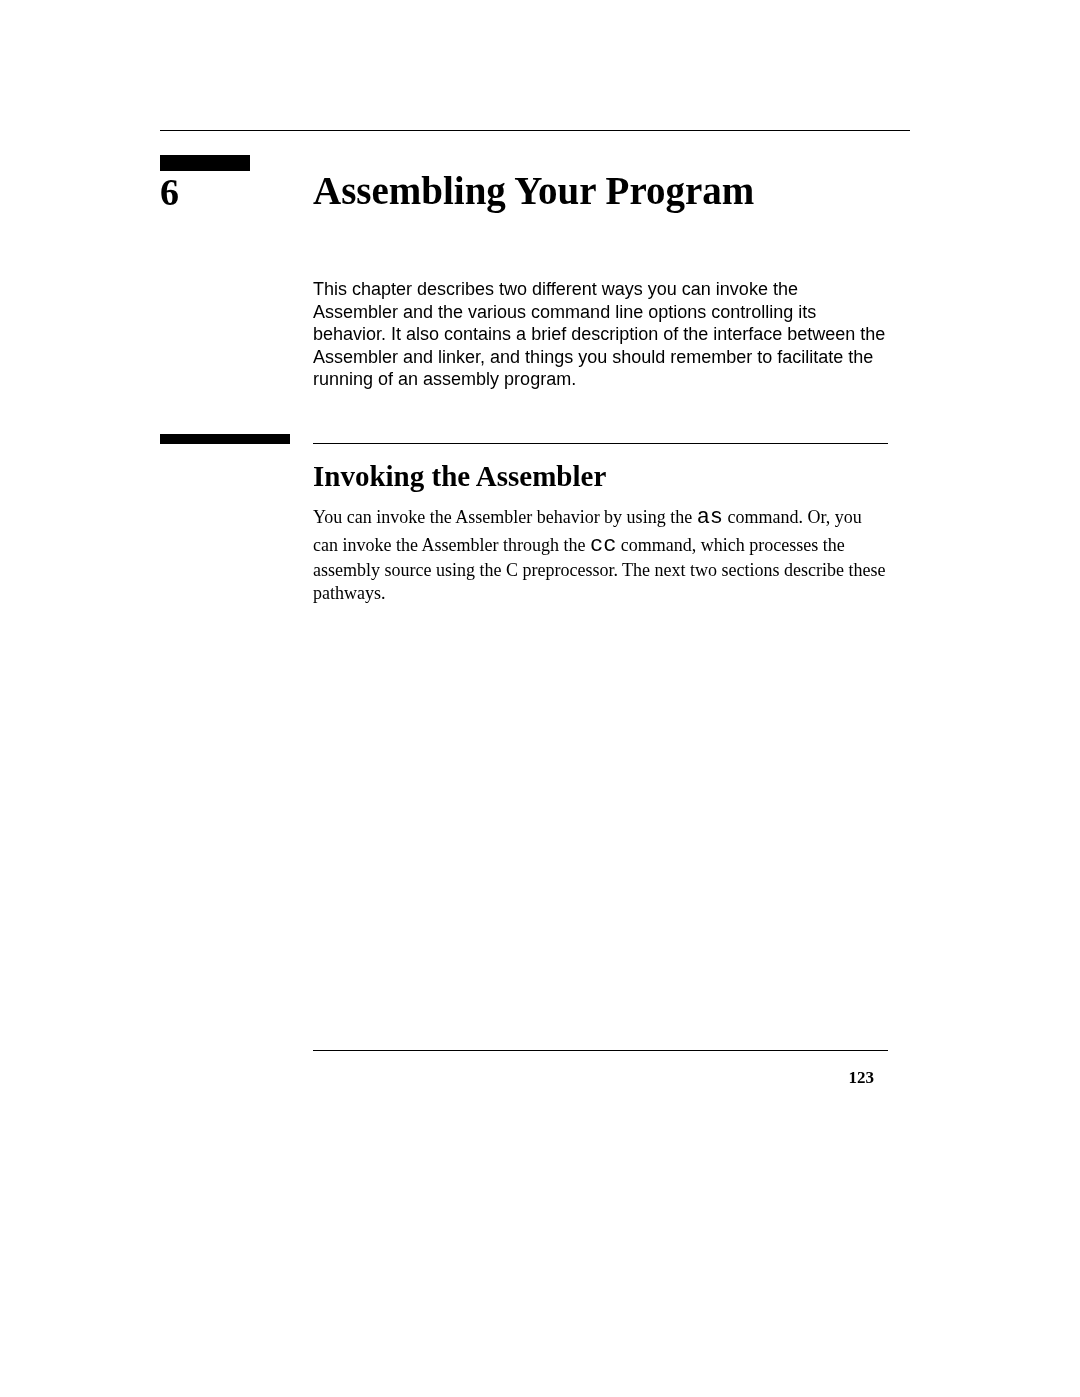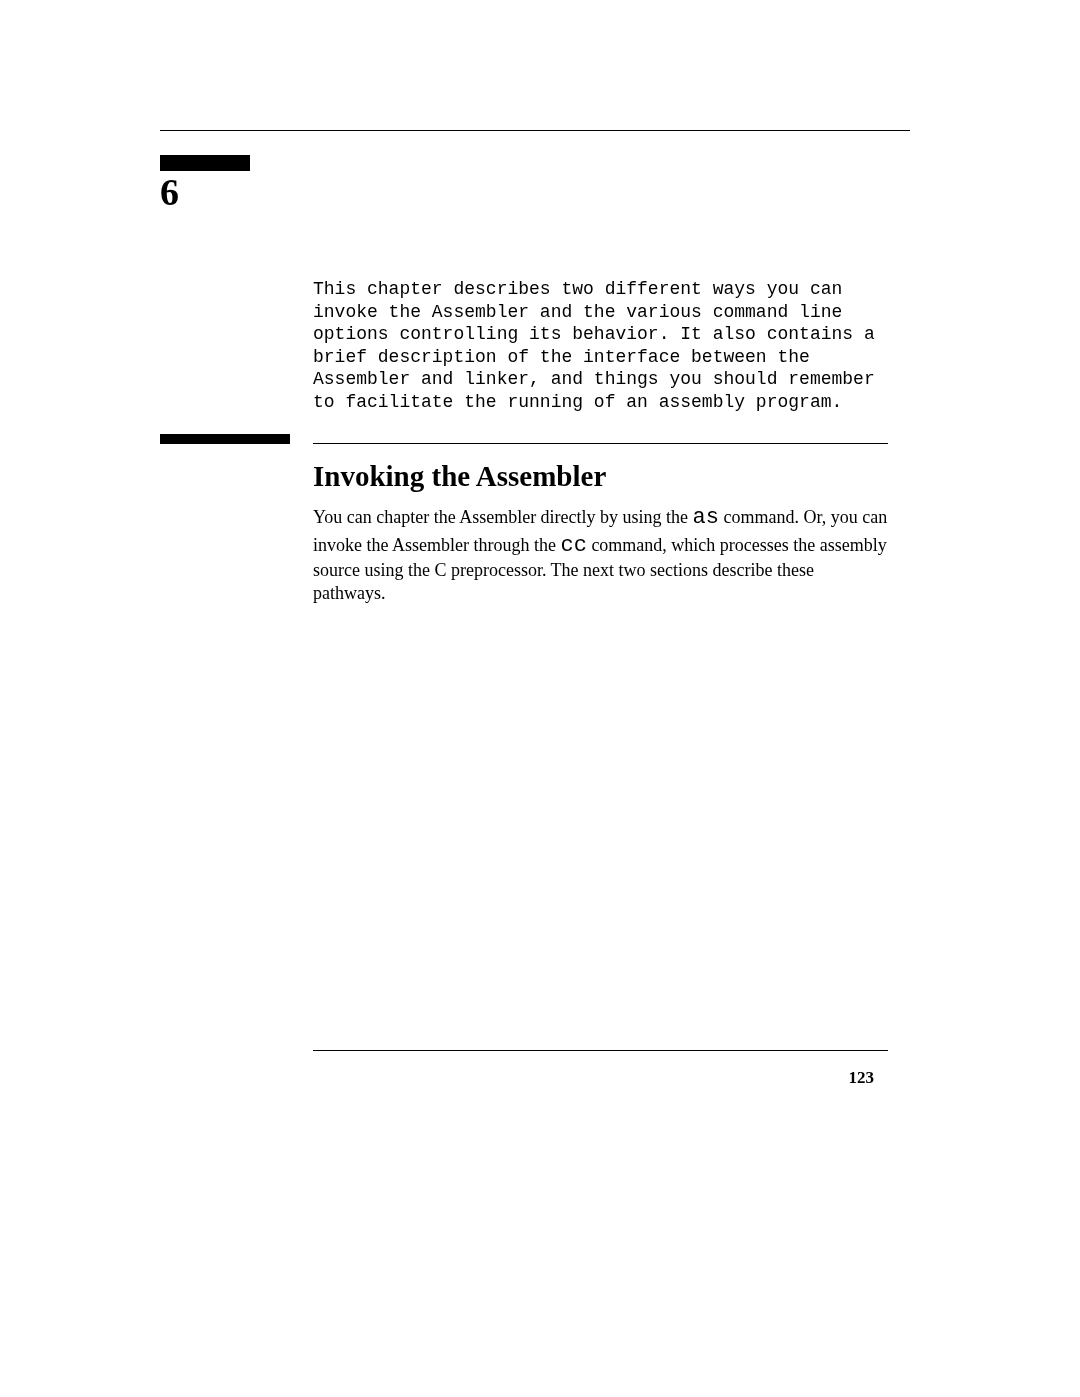--- a/index.html
+++ b/index.html
@@ -53,21 +53,21 @@
       font-weight: bold;
       font-family: 'Century Schoolbook', 'New Century Schoolbook', Georgia, serif;
     }
     .intro-paragraph {
       position: absolute;
       top: 278px;
       left: 153px;
       width: 573px;
       font-size: 18px;
       line-height: 1.25;
-      font-family: Liberation Mono, monospace;
+      font-family: Liberation Sans, sans-serif;
     }
     .section-bar {
       position: absolute;
       top: 434px;
       left: 0;
       width: 130px;
       height: 10px;
       background: #000;
     }
     .section-rule {
@@ -117,28 +117,29 @@
 </head>
 <body>
 
 <div class="page-container">
   <div class="top-rule"></div>
 
   <div class="chapter-bar"></div>
 
   <div class="chapter-number">6</div>
 
+  <div class="chapter-title">Assembling Your Program</div>
 
   <div class="intro-paragraph">This chapter describes two different ways you can invoke the Assembler and the various command line options controlling its behavior. It also contains a brief description of the interface between the Assembler and linker, and things you should remember to facilitate the running of an assembly program.</div>
 
   <div class="section-bar"></div>
   <div class="section-rule"></div>
 
   <div class="section-title">Invoking the Assembler</div>
 
   <div class="section-paragraph">
-    <span>You can chapter the Assembler directly by using the </span><span class="mono">as</span><span> command. Or, you can invoke the Assembler through the </span><span class="mono">cc</span><span> command, which processes the assembly source using the C preprocessor. The next two sections describe these pathways.</span>
+    <span>You can invoke the Assembler behavior by using the </span><span class="mono">as</span><span> command. Or, you can invoke the Assembler through the </span><span class="mono">cc</span><span> command, which processes the assembly source using the C preprocessor. The next two sections describe these pathways.</span>
   </div>
 
   <div class="bottom-rule"></div>
 
   <div class="page-number">123</div>
 </div>
 
 </body></html>

